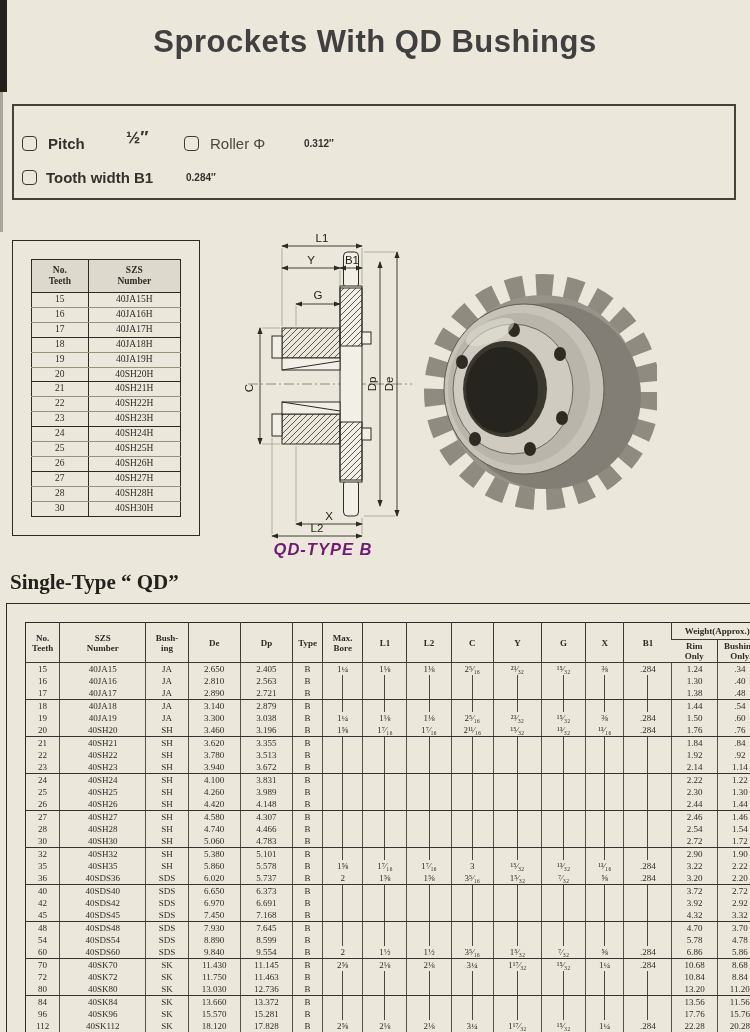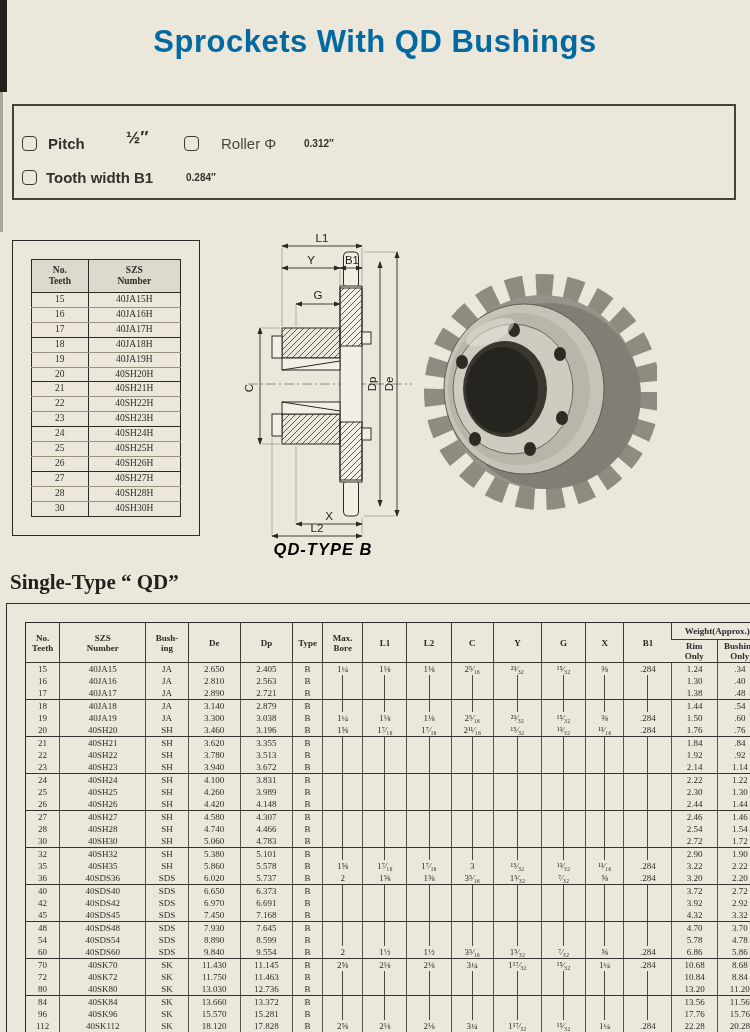--- a/index.html
+++ b/index.html
@@ -3,29 +3,29 @@
 <meta charset="utf-8">
 <style>
   html,body{margin:0;padding:0;background:#c9c5ba;}
   #page{position:relative;width:750px;height:1032px;background:#ebe7db;overflow:hidden;
         font-family:"Liberation Serif",serif;color:#2e2c27;}
   .edge-dark{position:absolute;left:0;top:0;width:7px;height:92px;background:#23211d;}
   .edge-gray{position:absolute;left:0;top:92px;width:3px;height:140px;background:#a9a59b;}
 
   
   .page-title{position:absolute;top:24px;left:0;width:100%;text-align:center;
-    font-family:"Liberation Sans",sans-serif;font-weight:bold;font-size:31px;color:#0369a1;letter-spacing:.5px;}
+    font-family:"Liberation Sans",sans-serif;font-weight:bold;font-size:31px;color:#404040;letter-spacing:.5px;}
 
   
   .spec-box{position:absolute;left:12px;top:104px;width:720px;height:92px;border:2px solid #44423b;background:transparent;}
   .spec-row{position:absolute;left:0;width:100%;height:22px;display:flex;align-items:center;}
   .spec-row.r1{top:26px;text-align:center;} .spec-row.r2{top:60px;}
   .cbx{display:inline-block;width:13px;height:13px;border:1.6px solid #3c3a34;border-radius:4px;background:transparent;}
   .spec-label{font-family:"Liberation Sans",sans-serif;font-weight:bold;font-size:15px;color:#34322c;}
-  .spec-label.light{font-weight:normal;color:#4a483f;margin-left:11px;}
+  .spec-label.light{font-weight:normal;color:#4a483f;}
   .spec-val{font-family:"Liberation Sans",sans-serif;font-weight:bold;font-size:10px;color:#34322c;}
   .frac{font-size:17px;}
   .abs{position:absolute;}
 
   
   .sec-head{position:absolute;left:10px;font-family:"Liberation Serif",serif;font-weight:bold;color:#23211c;font-size:21px;}
 
   
   .tbl-wrap{position:absolute;border:1.6px solid #2c2a25;padding:18px;}
   .tbl-wrap table{border-collapse:collapse;border:1px solid #2c2a25;width:100%;table-layout:fixed;}
@@ -44,21 +44,21 @@
   #big-tbl-wrap td{font-size:9px;text-align:center;height:12px;line-height:12px;padding:0;
      border-left:1px solid #55534a;overflow:hidden;}
   #big-tbl-wrap td:first-child{border-left:none;}
   #big-tbl-wrap tr.ge td{border-bottom:1.3px solid #34322c;}
   .ditto{width:0;height:12px;border-left:1px solid #4a4840;margin:0 auto;}
   th.wt-sub{height:16px;}
 
   
   #drawing{position:absolute;left:220px;top:232px;}
   .caption{position:absolute;left:238px;top:540px;width:170px;text-align:center;
-    font-family:"Liberation Sans",sans-serif;font-style:italic;font-weight:bold;font-size:16.5px;letter-spacing:1px;color:#000000;}
+    font-family:"Liberation Sans",sans-serif;font-style:italic;font-weight:bold;font-size:16.5px;letter-spacing:1px;color:#701a75;}
   #photo{position:absolute;left:402px;top:246px;}
 </style>
 </head>
 <body>
 
 <div id="page">
   <div class="edge-dark"></div>
   <div class="edge-gray"></div>
 
   <div class="page-title">Sprockets With QD Bushings</div>

